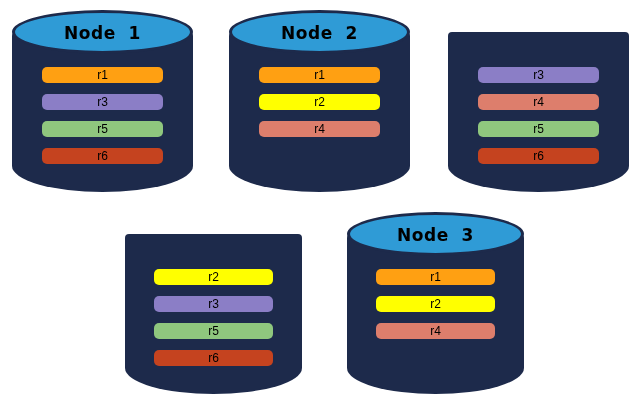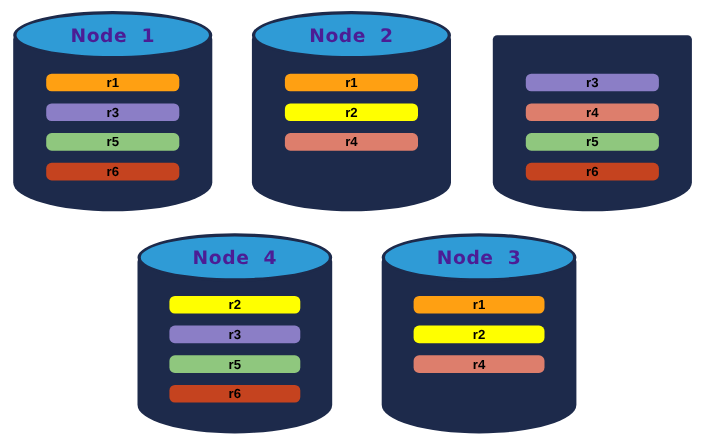--- a/index.html
+++ b/index.html
@@ -34,21 +34,21 @@
     box-sizing: border-box;
     background: #2F9BD6;
     border: 3px solid #1D2A4B;
     border-radius: 50%;
     z-index: 2;
     display: flex;
     align-items: center;
     justify-content: center;
   }
   .node-label {
-    color: #4c1d95;
+    color: #000000;
     font-family: "DejaVu Sans", sans-serif;
     font-weight: 700;
     font-size: 17px;
     white-space: pre;
     letter-spacing: 0.5px;
     padding-top: 1px;
   }
   .bars {
     position: absolute;
     left: 0; right: 0;
@@ -63,21 +63,21 @@
     width: 67%;
     height: 16px;
     border-radius: 5px;
     display: flex;
     align-items: center;
     justify-content: center;
   }
   .bar-label {
     color: #000000;
     font-family: "Liberation Sans", sans-serif;
-    font-weight: 700;
+    font-weight: 400;
     font-size: 12px;
     line-height: 1;
   }
 </style>
 </head>
 <body>
 
 <div class="canvas">
 
 <div class="node pos-0">
@@ -129,23 +129,20 @@
         <div class="bar" style="background: rgb(143, 199, 126);">
       <span class="bar-label" style="color: rgb(0, 0, 0);">r5</span>
     </div>
         <div class="bar" style="background: rgb(197, 67, 31);">
       <span class="bar-label" style="color: rgb(0, 0, 0);">r6</span>
     </div>
       </div>
     </div>
     <div class="node pos-3">
       <div class="cyl-body" style="background: rgb(29, 42, 75);"></div>
-      <div class="cyl-top" style="background: rgb(47, 155, 214); border-color: rgb(29, 42, 75);">
-        <span class="node-label">Node  4</span>
-      </div>
       <div class="bars">
         <div class="bar" style="background: rgb(255, 255, 0);">
       <span class="bar-label" style="color: rgb(0, 0, 0);">r2</span>
     </div>
         <div class="bar" style="background: rgb(139, 126, 198);">
       <span class="bar-label" style="color: rgb(0, 0, 0);">r3</span>
     </div>
         <div class="bar" style="background: rgb(143, 199, 126);">
       <span class="bar-label" style="color: rgb(0, 0, 0);">r5</span>
     </div>

